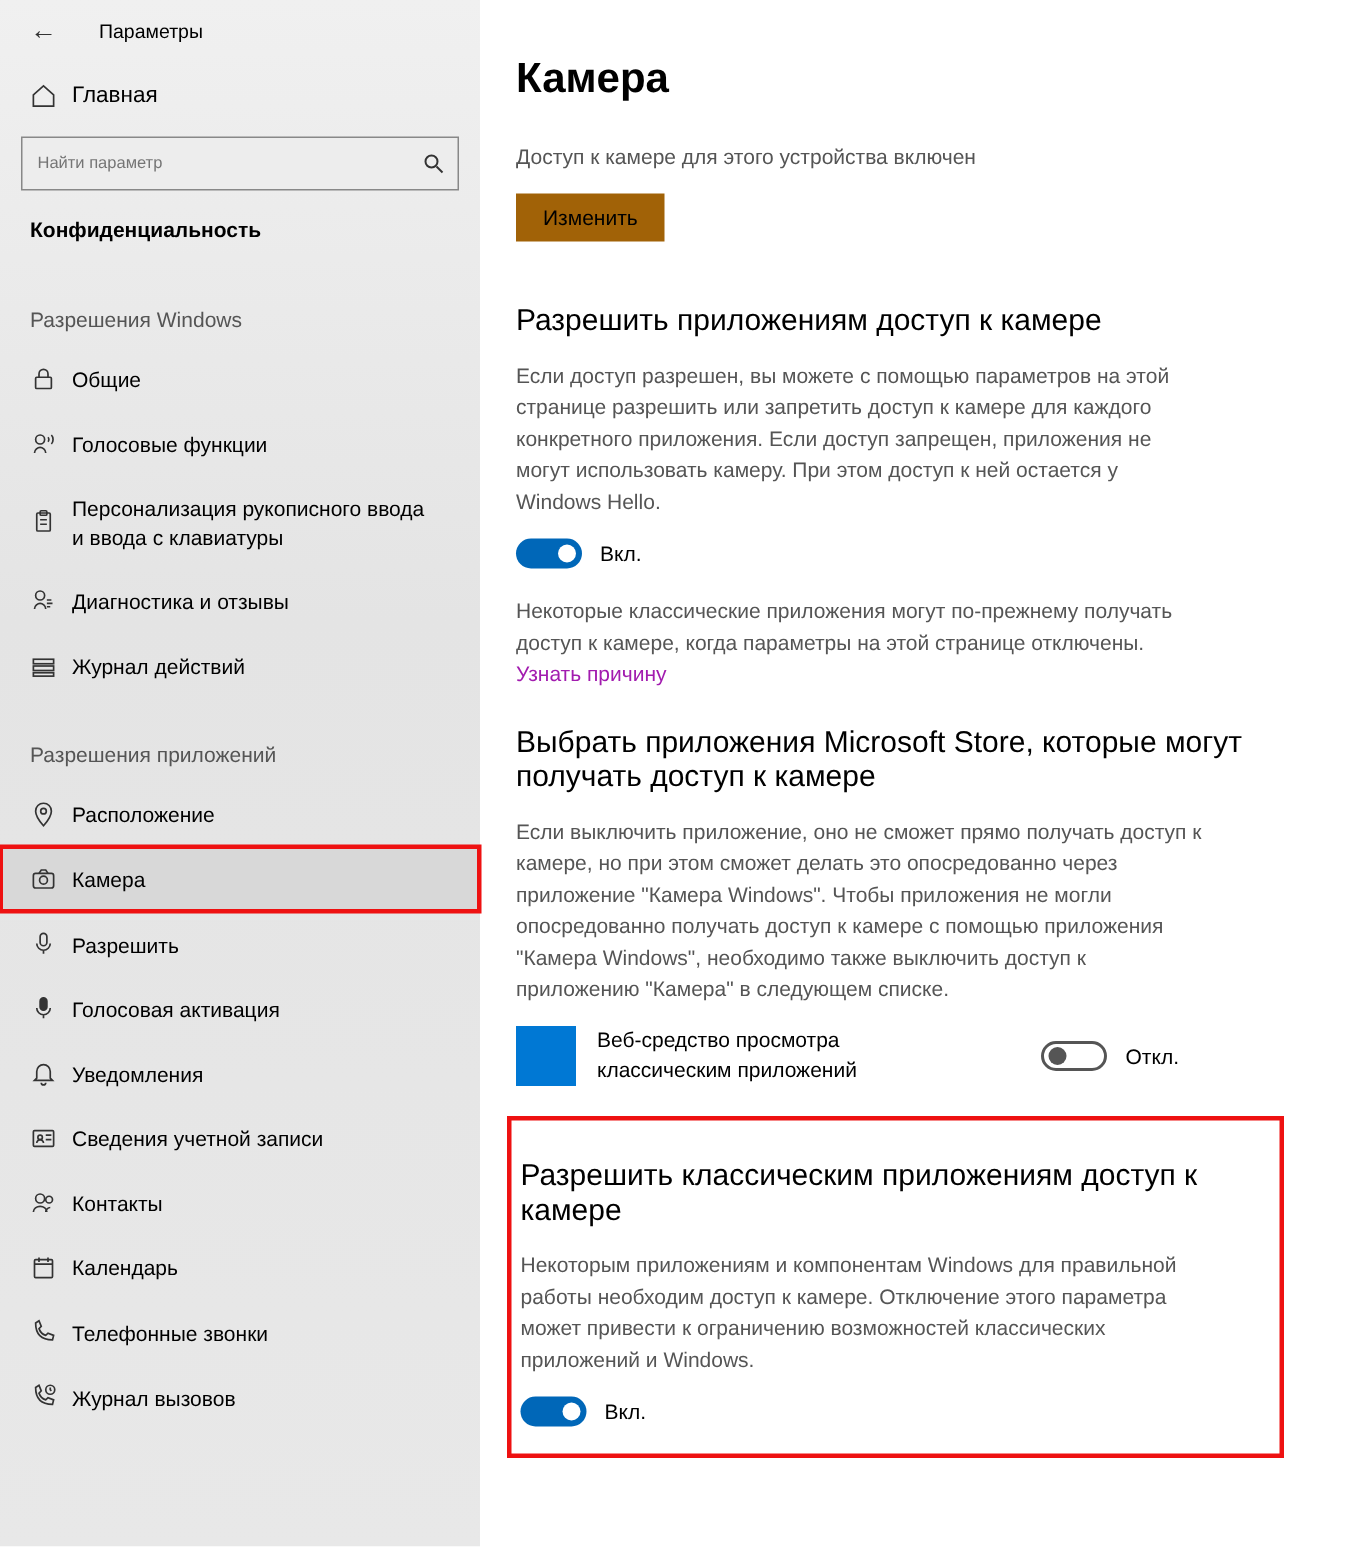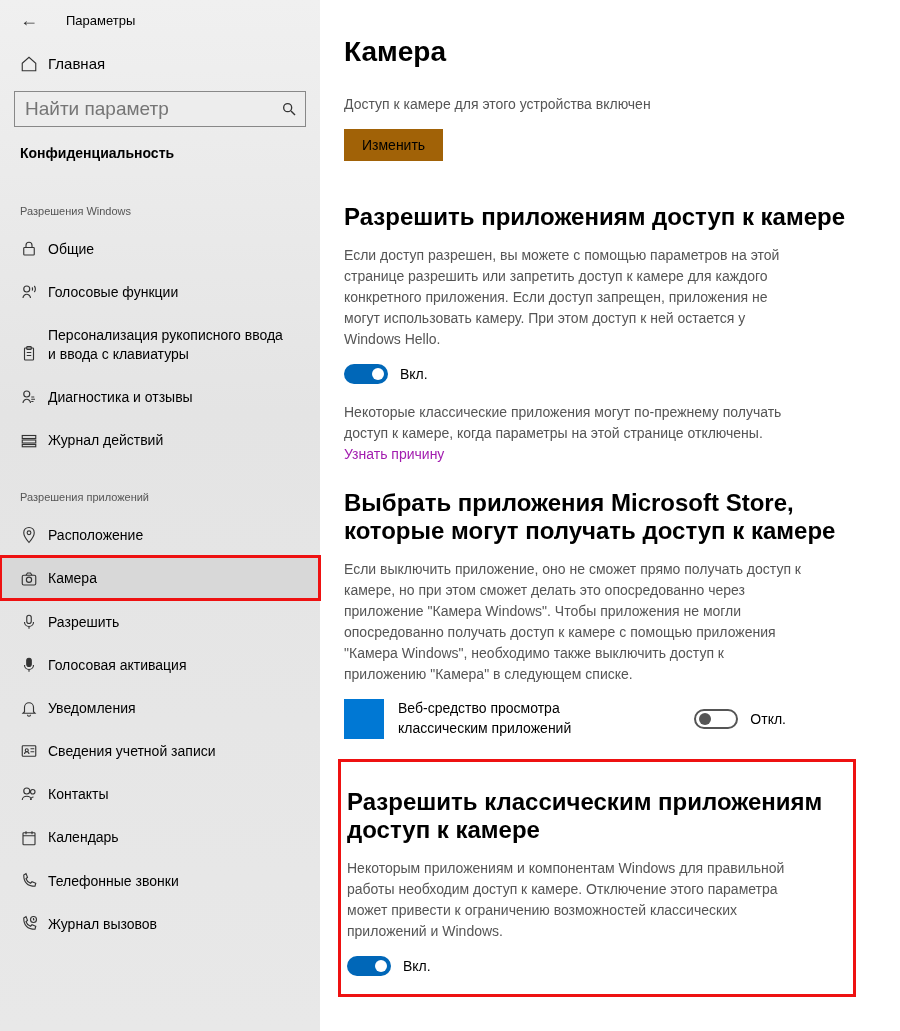--- a/index.html
+++ b/index.html
@@ -5,31 +5,31 @@
 html,body{margin:0;padding:0;font-family:"Segoe UI",Arial,sans-serif;font-size:14px;color:#000;background:#fff;width:900px;height:1031px;overflow:hidden}
 .app{display:flex;height:100%}
 .sidebar{width:320px;background:#e6e6e6;background:linear-gradient(#f0f0f0,#e4e4e4 40%,#e8e8e8);position:relative}
 .header-row{display:flex;align-items:center;padding:10px 0 10px 20px}
 .back-btn{width:28px;font-size:18px;color:#333}
 .app-title{margin-left:18px;font-size:13px}
 .home-row{display:flex;align-items:flex-start;padding:14px 0 14px 20px;cursor:pointer}
 .home-icon{width:28px;font-size:16px}
 .home-label{font-size:15px}
 .search-box{margin:4px 14px 0 14px;height:34px;border:1px solid #888;background:#ededed;display:flex;align-items:center;padding:0 8px}
-.search-box input{flex:1;border:none;background:transparent;font-size:19px;outline:none;color:#701a75}
+.search-box input{flex:1;border:none;background:transparent;font-size:11px;outline:none;color:#701a75}
 .search-icon{font-size:14px;color:#333}
 .section-title{padding:18px 0 14px 20px;font-size:14px;font-weight:700}
-.group-title{padding:30px 0 10px 20px;font-size:11px;color:#555}
-.nav-item{display:flex;align-items:flex-end;padding:12px 28px 12px 20px;cursor:pointer;line-height:1.3}
+.group-title{padding:30px 0 10px 20px;font-size:14px;color:#555}
+.nav-item{display:flex;align-items:center;padding:12px 28px 12px 20px;cursor:pointer;line-height:1.3}
 .nav-item .ic{width:28px;flex-shrink:0;font-size:16px}
 .nav-item .lbl{font-size:14px;padding-top:1px}
 .nav-item.selected-box{outline:3px solid #e11;outline-offset:-2px;background:#d8d8d8}
 .content{flex:1;padding:30px 24px 0 24px;overflow:hidden}
 h1{font-size:28px;font-weight:600;margin:6px 0 26px 0}
-h2{font-size:24px;font-weight:700;margin:24px 0 14px 0}
+h2{font-size:20px;font-weight:400;margin:24px 0 14px 0}
 .p{font-size:14px;color:#555;line-height:1.5;max-width:460px;margin:0 0 14px 0}
 .btn{display:inline-block;background:#a16207;border:none;padding:8px 18px;font-size:14px;margin-bottom:18px;cursor:pointer}
 .toggle-row{display:flex;align-items:center;margin:6px 0 18px 0}
 .toggle{width:44px;height:20px;border-radius:10px;position:relative;cursor:pointer}
 .toggle .knob{position:absolute;width:12px;height:12px;border-radius:50%;top:4px}
 .toggle.on{background:#0067b8}
 .toggle.on .knob{background:#fff;right:4px}
 .toggle.off{background:#fff;border:2px solid #555;width:40px;height:16px}
 .toggle.off .knob{background:#555;left:3px;top:2px}
 .toggle-label{margin-left:12px;font-size:14px}

